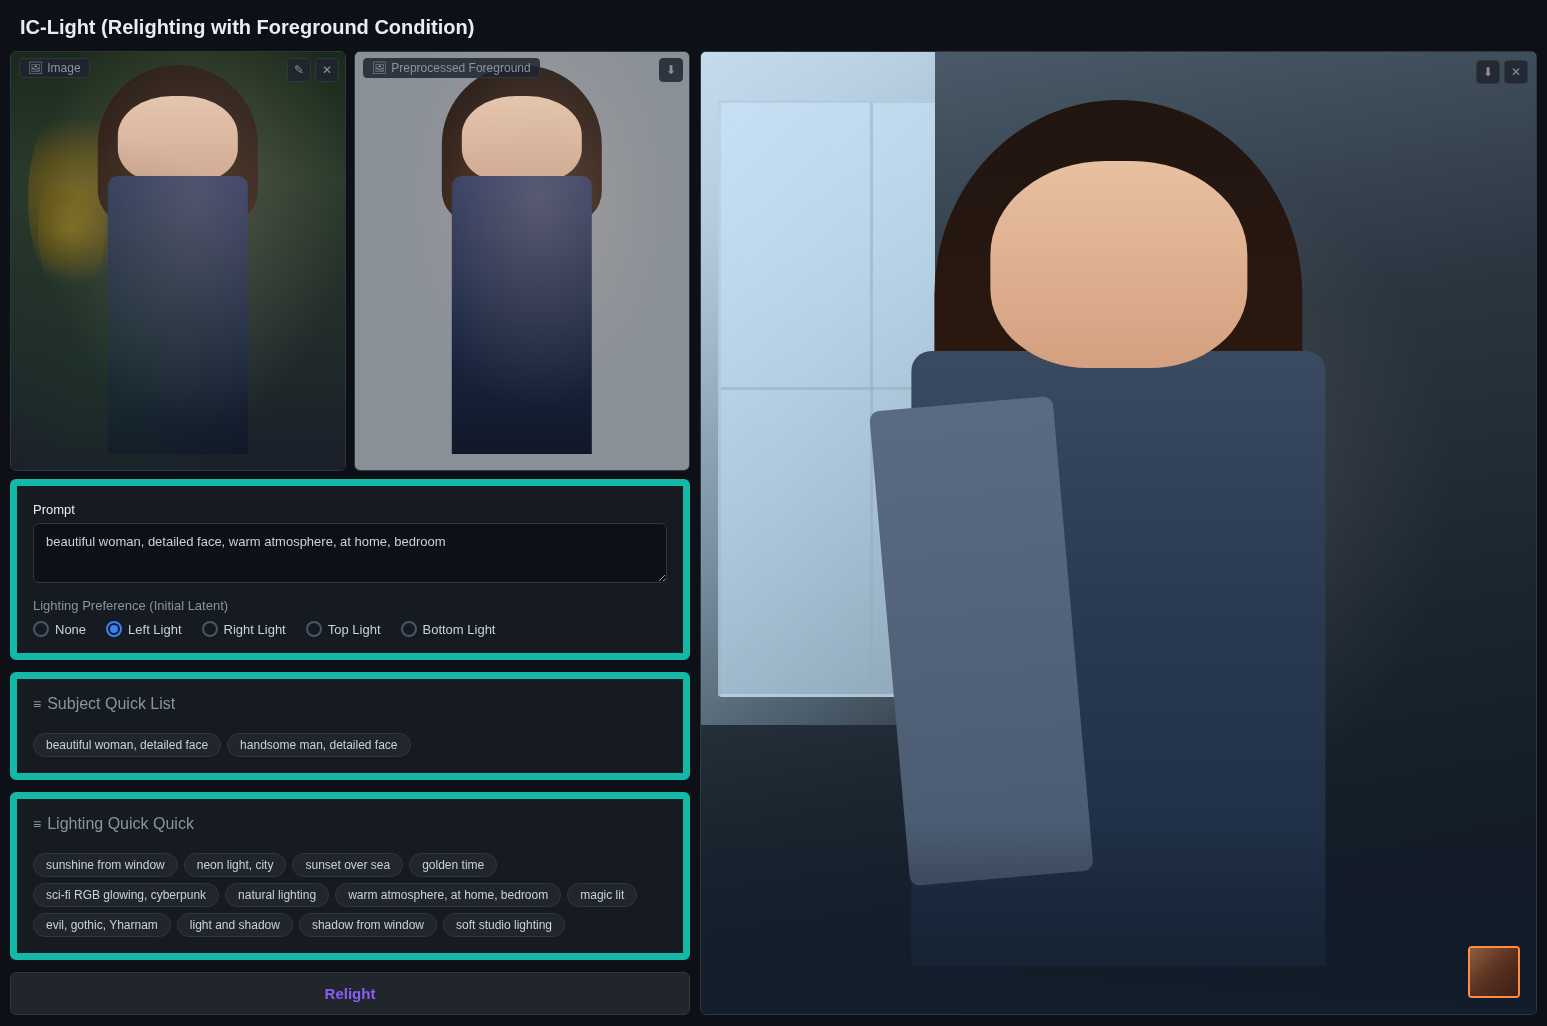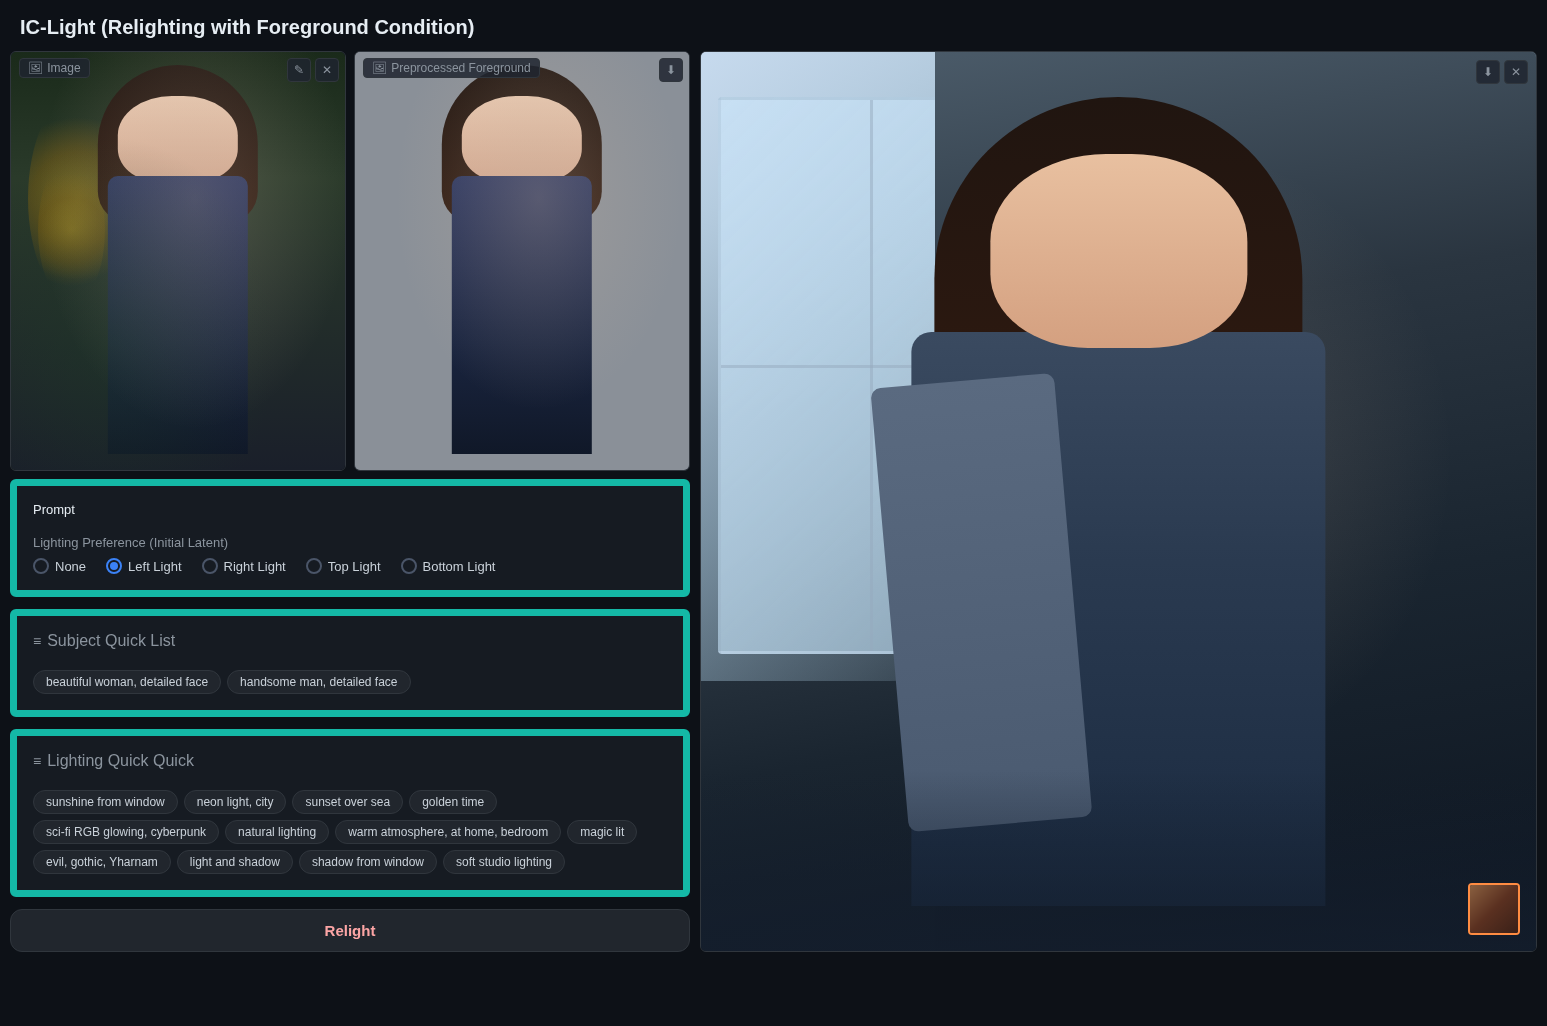--- a/index.html
+++ b/index.html
@@ -206,22 +206,22 @@
       border-radius: 20px;
       padding: 4px 12px;
       font-size: 12px;
       color: #c9d1d9;
       cursor: pointer;
       white-space: nowrap;
     }
     .relight-btn {
       background: #21262d;
       border: 1px solid #30363d;
-      border-radius: 12px;
-      color: #fca5a5;
+      border-radius: 6px;
+      color: #8b5cf6;
       padding: 12px;
       font-size: 15px;
       font-weight: 600;
       cursor: pointer;
       width: 100%;
       text-align: center;
       margin-top: 4px;
     }
     
     .right-panel {
@@ -375,20 +375,21 @@
           </div>
         </div>
       </div>
 
     </div>
 
     <div class="settings-panel">
 
       <div>
         <div class="section-label">Prompt</div>
+        <textarea class="prompt-textarea" placeholder="beautiful woman, detailed face, warm atmosphere, at home, bedroom" style="">beautiful woman, detailed face, warm atmosphere, at home, bedroom</textarea>
       </div>
 
       <div>
         <div class="lighting-pref-label">Lighting Preference (Initial Latent)</div>
         <div class="radio-group">
           <label class="radio-option">
             <div class="radio-circle"></div>
             <span class="radio-label">None</span>
           </label>
           <label class="radio-option">

